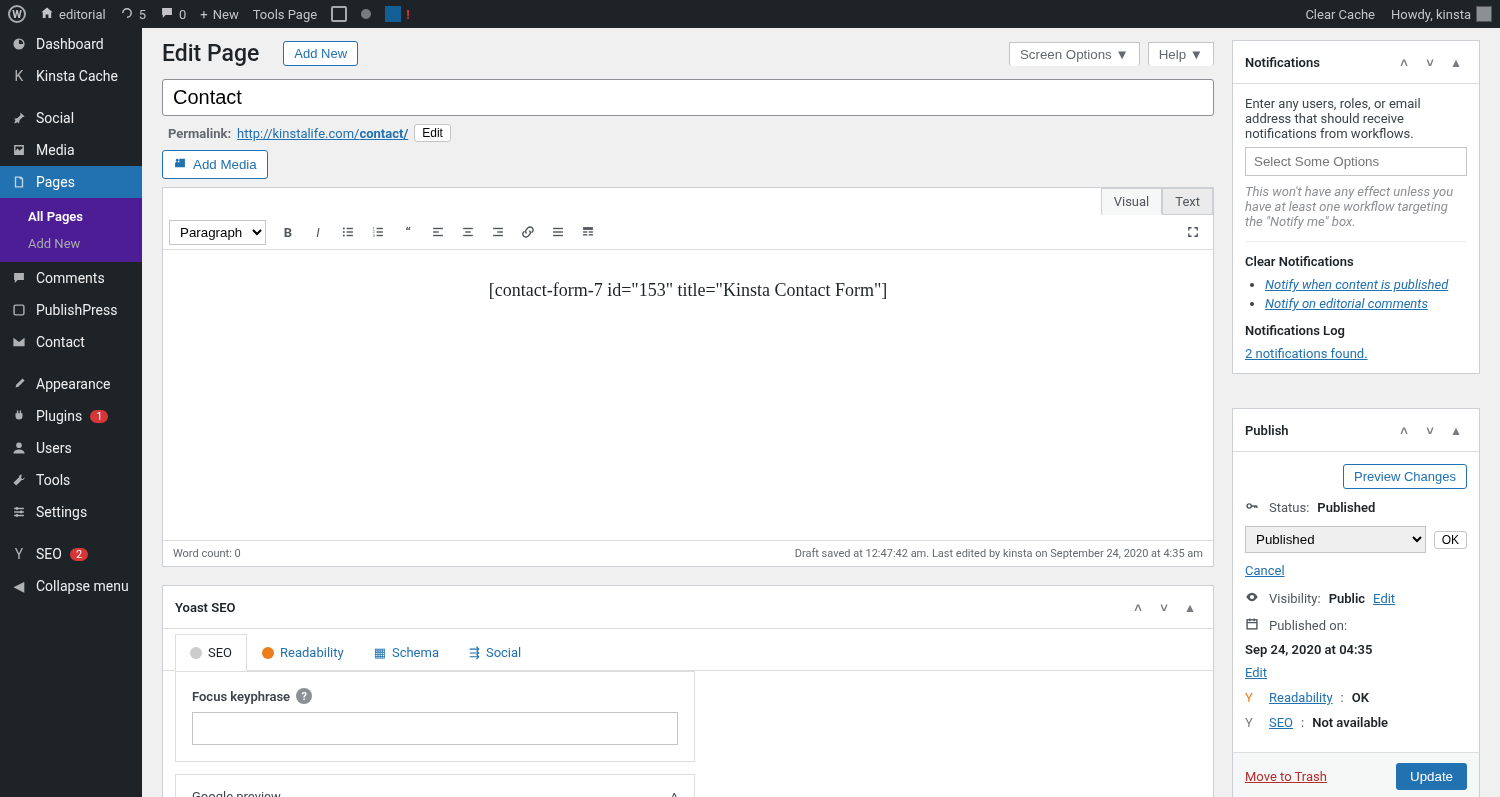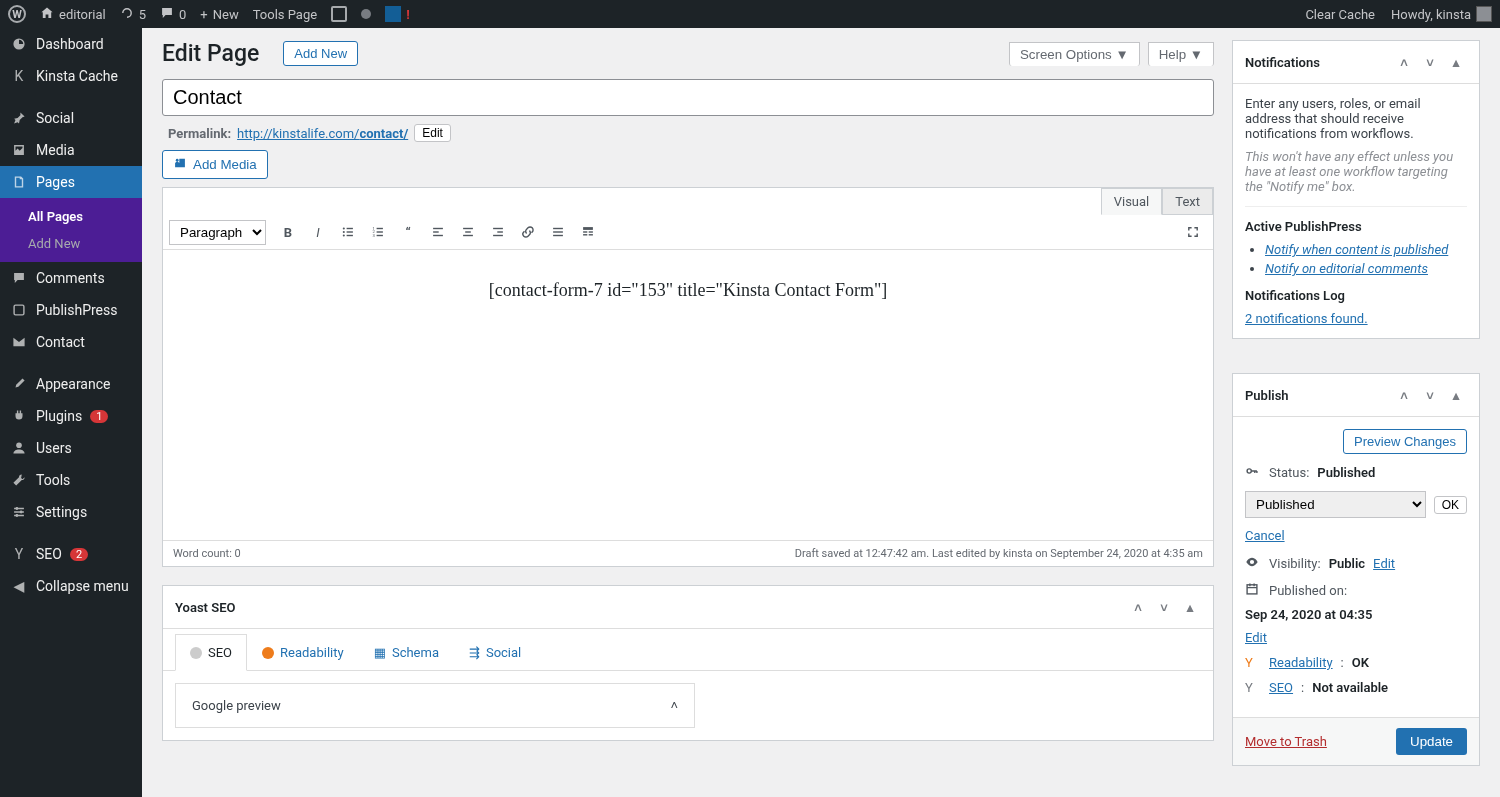--- a/index.html
+++ b/index.html
@@ -406,42 +406,50 @@
             </div>
           <div class="ytab">
               <span style="color:#2271b1;">▦</span>
               <span>Schema</span>
             </div>
           <div class="ytab">
               <span style="color:#2271b1;">⇶</span>
               <span>Social</span>
             </div>
         </div>
+        <div class="yoast-panel">
+          <div class="focus-label">
+            <span>Focus keyphrase</span>
+            <span class="help-circ">?</span>
+          </div>
+          <input class="focus-input" type="text" style="">
+        </div>
         <div class="gp-panel">
           <span>Google preview</span>
           <span>˄</span>
         </div>
       </div>
     </div>
 
     <div class="rightcol">
       <div class="metabox">
         <div class="metabox-header">
           <span>Notifications</span>
           <div class="controls">
             <div class="chev-btn">˄</div>
             <div class="chev-btn">˅</div>
             <div class="chev-btn">▴</div>
           </div>
         </div>
         <div class="metabox-body">
           <div style="margin-bottom:6px;">Enter any users, roles, or email address that should receive notifications from workflows.</div>
+          <input class="notif-select" placeholder="Select Some Options" style="">
           <div class="notif-hint">This won't have any effect unless you have at least one workflow targeting the "Notify me" box.</div>
           <hr class="hr">
-          <div class="subhead">Active PublishPress</div>
+          <div class="subhead">Clear Notifications</div>
           <ul class="linklist">
             <li><a href="#">Notify when content is published</a></li>
             <li><a href="#">Notify on editorial comments</a></li>
           </ul>
           <div class="subhead" style="margin-top:12px;">Notifications Log</div>
           <a href="#">2 notifications found.</a>
         </div>
       </div>
 
       <div class="metabox">

